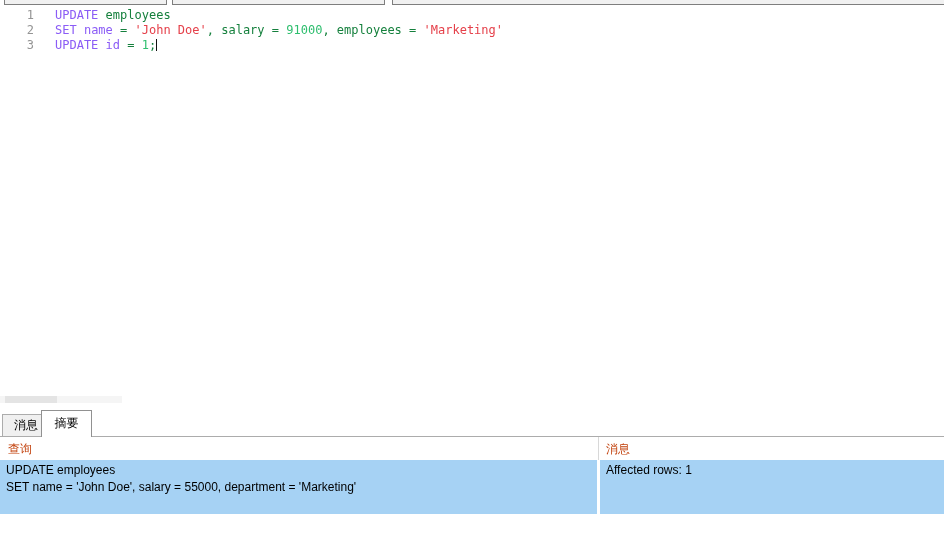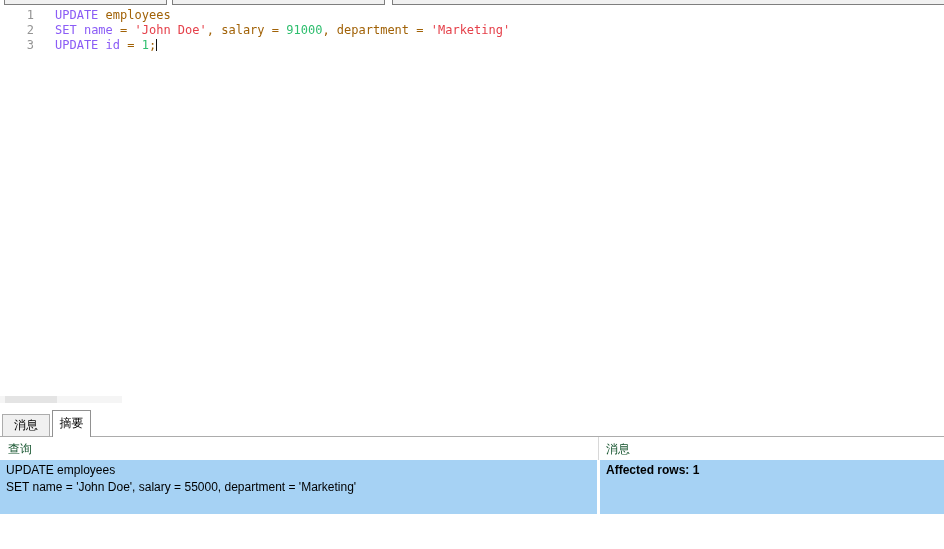--- a/index.html
+++ b/index.html
@@ -18,73 +18,73 @@
   .editor { position:absolute; left:0; top:6px; width:944px; height:388px;
             background:#fff; padding-top:2px;
             font-family:"DejaVu Sans Mono","Liberation Mono",monospace;
             font-size:12px; line-height:15px; cursor:text; }
   .code-line { display:flex; white-space:pre; }
   .ln   { width:34px; text-align:right; color:#949494; flex:none; }
   .code { margin-left:21px; color:#404040; }
   .kw  { color:#8b5cf6; }
   .str { color:#e5404a; }
   .num { color:#2ebe6e; }
-  .op  { color:#a16207; }
+  .op  { color:#15803d; }
   .caret { display:inline-block; width:1px; height:12px; background:#111;
            vertical-align:-2px; }
 
   
   .hscroll { position:absolute; left:0; top:396px; width:122px; height:7px;
              background:#f5f5f5; }
   .hscroll-thumb { position:absolute; left:5px; top:0; width:52px; height:7px;
                    background:#e4e4e4; }
 
   
   .tabline { position:absolute; left:0; top:436px; width:944px; height:1px;
              background:#acacac; z-index:1; }
   .tab { position:absolute; text-align:center; font-size:12px; color:#000;
          cursor:default; }
   .tab-inactive { left:2px; top:414px; width:48px; height:23px; line-height:21px;
                   background:#f0f0f0; border:1px solid #acacac; z-index:2; }
-  .tab-active   { left:52px; top:410px; width:39px; height:27px; line-height:25px;
+  .tab-active   { left:41px; top:410px; width:51px; height:27px; line-height:25px;
                   background:#ffffff; border:1px solid #919191; border-bottom:none;
                   z-index:3; }
 
   
   .grid-header { position:absolute; left:0; top:437px; width:944px; height:23px;
                  background:#fff; }
   .col-divider { position:absolute; left:598px; top:437px; width:1px; height:23px;
                  background:#d8d8d8; }
-  .hdr-text { position:absolute; top:441px; font-size:12px; color:#14532d; }
+  .hdr-text { position:absolute; top:441px; font-size:12px; color:#c2410c; }
   .hdr-query   { left:8px; }
   .hdr-message { left:606px; }
 
   .cell { position:absolute; top:460px; height:54px; background:#a6d2f4;
           font-size:12px; line-height:17px; padding:2px 0 0 6px; color:#000;
           overflow:hidden; white-space:nowrap; }
   .cell-query   { left:0;     width:597px; }
-  .cell-message { left:600px; width:344px;font-weight:bold; }
+  .cell-message { left:600px; width:344px; }
 </style>
 </head>
 <body>
 
 <div class="stage">
 
   <div class="combo-remnant combo-1"></div>
   <div class="combo-remnant combo-2"></div>
   <div class="combo-remnant combo-3"></div>
 
   <div class="editor">
     <div class="code-line">
       <span class="ln">1</span>
       <span class="code"><span class="kw">UPDATE</span><span class="op"> employees</span></span>
     </div>
     <div class="code-line">
       <span class="ln">2</span>
-      <span class="code"><span class="kw">SET</span><span class="op"> </span><span class="kw">name</span><span class="op"> = </span><span class="str">'John Doe'</span><span class="op">, salary = </span><span class="num">91000</span><span class="op">, department = </span><span class="str">'Marketing'</span></span>
+      <span class="code"><span class="kw">SET</span><span class="op"> </span><span class="kw">name</span><span class="op"> = </span><span class="str">'John Doe'</span><span class="op">, salary = </span><span class="num">91000</span><span class="op">, employees = </span><span class="str">'Marketing'</span></span>
     </div>
     <div class="code-line">
       <span class="ln">3</span>
       <span class="code"><span class="kw">UPDATE</span><span class="op"> </span><span class="kw">id</span><span class="op"> = </span><span class="num">1</span><span class="op">;</span><span class="caret"></span></span>
     </div>
   </div>
 
   <div class="hscroll">
     <div class="hscroll-thumb"></div>
   </div>

